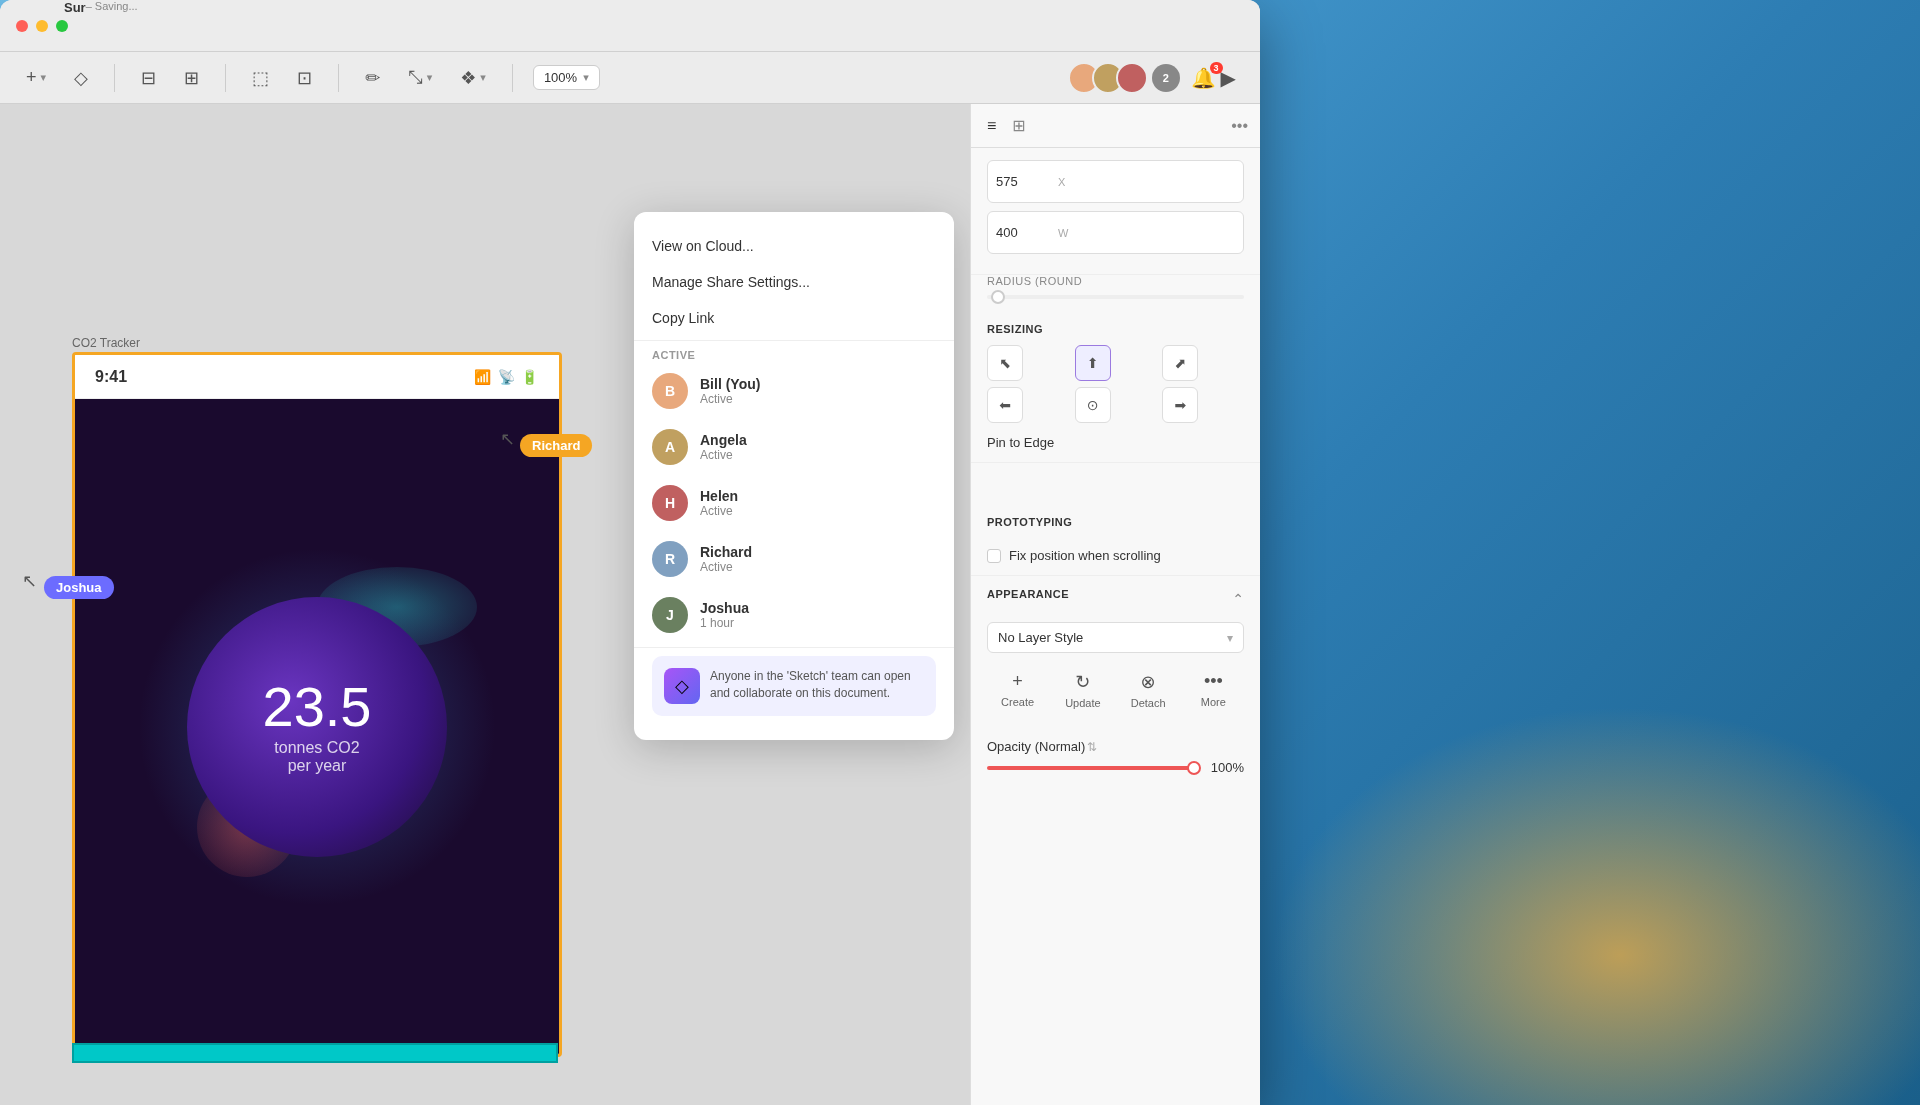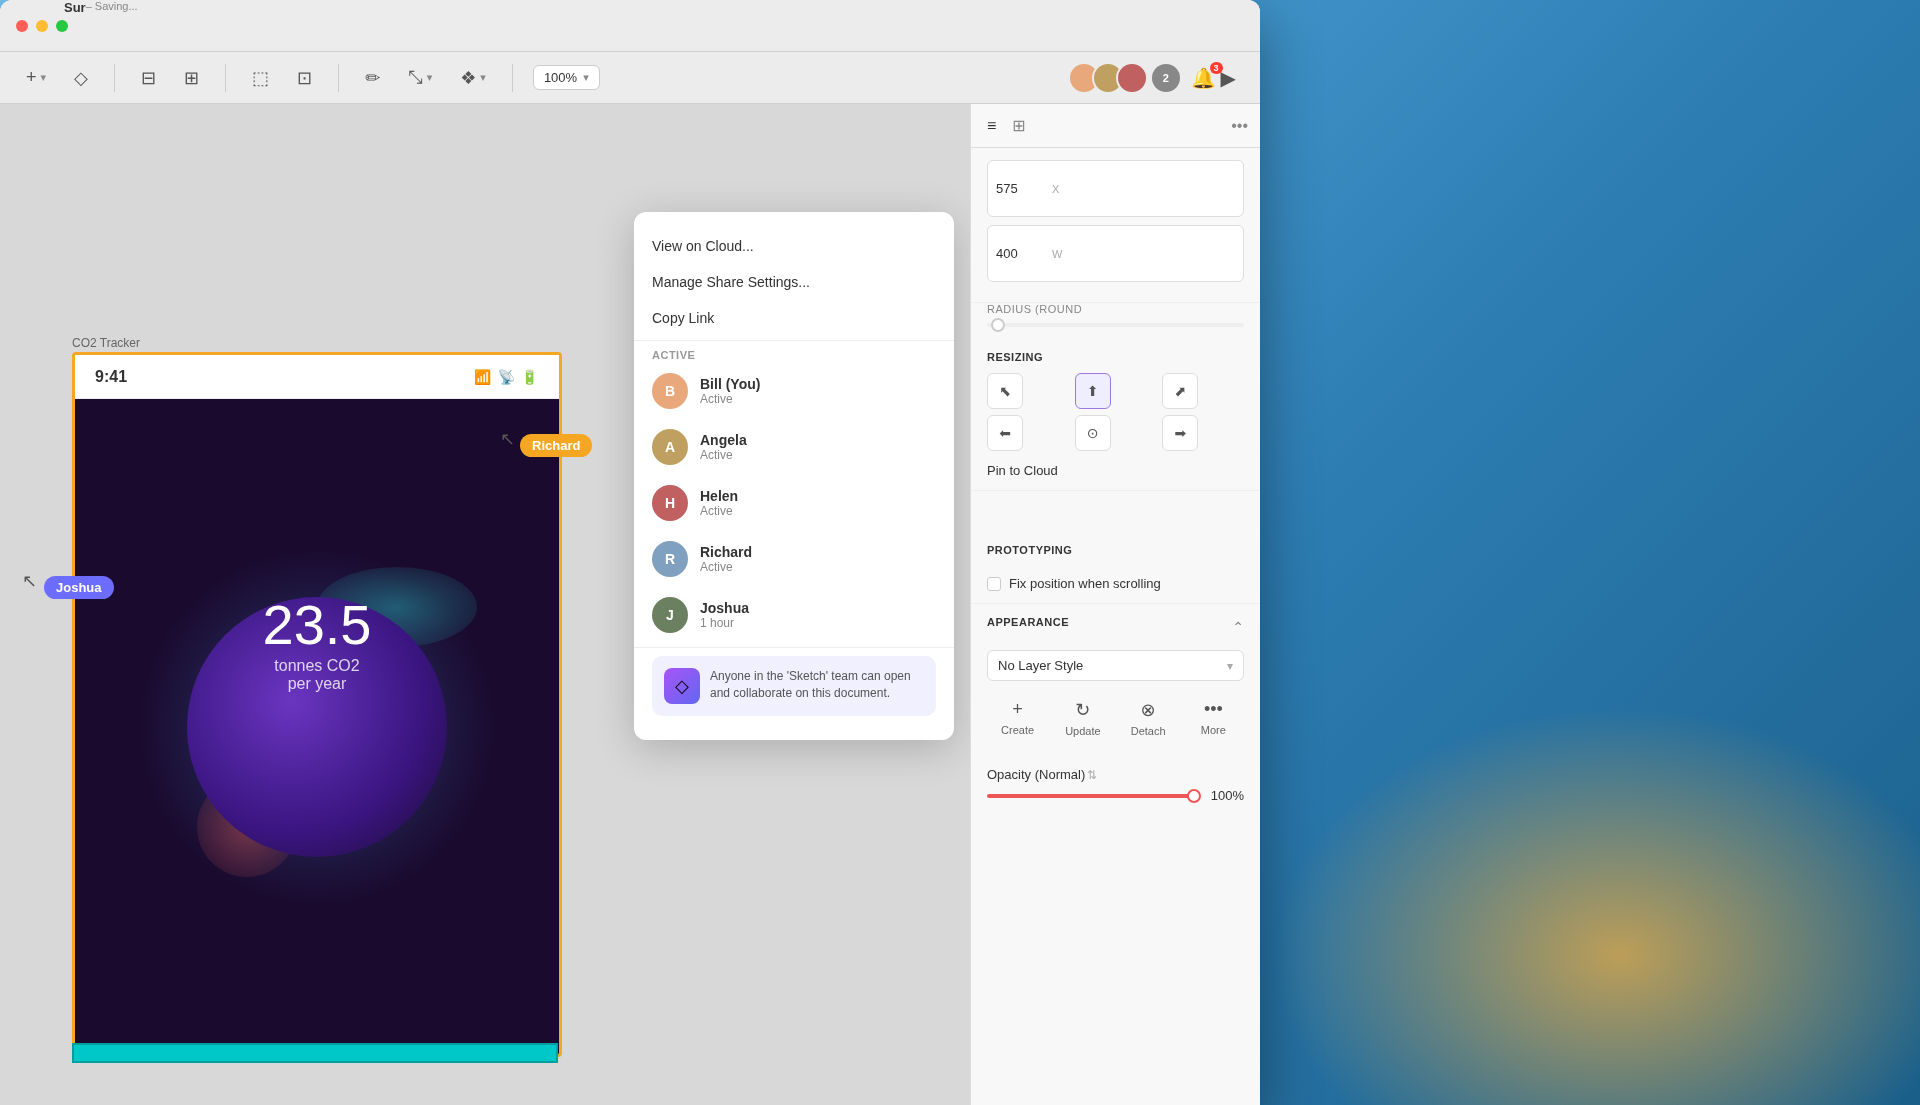--- a/index.html
+++ b/index.html
@@ -242,24 +242,24 @@
       align-items: center;
       gap: 8px;
       margin-bottom: 8px;
     }
     .rpanel-input {
       display: flex;
       align-items: center;
       background: white;
       border: 1px solid #ddd;
       border-radius: 6px;
-      padding: 20px 8px;
-      font-size: 13px;
-      color: #333;
-      gap: 6px;
+      padding: 13px 8px;
+      font-size: 13px;
+      color: #333;
+      gap: 12px;
     }
     .rpanel-input input {
       border: none;
       outline: none;
       font-size: 13px;
       color: #333;
       width: 50px;
       background: transparent;
     }
     .rpanel-input-label {
@@ -452,20 +452,21 @@
     .orb-inner {
       width: 260px;
       height: 260px;
       border-radius: 50%;
       background: radial-gradient(circle at 40% 40%, #6a35c0, #3a1580 60%, #1a0a2e);
       position: relative;
       z-index: 1;
       display: flex;
       flex-direction: column;
       align-items: center;
+      justify-content: center;
     }
     .orb-accent1 {
       position: absolute;
       width: 160px; height: 80px;
       background: radial-gradient(ellipse, rgba(40, 200, 200, 0.4), transparent);
       top: -20px; right: -20px;
       border-radius: 50%;
     }
     .orb-accent2 {
       position: absolute;
@@ -888,21 +889,21 @@
         <div class="section-title">RESIZING</div>
         <div class="resizing-grid">
           <div class="resize-btn">⬉</div>
           <div class="resize-btn active">⬆</div>
           <div class="resize-btn">⬈</div>
           <div class="resize-btn">⬅</div>
           <div class="resize-btn">⊙</div>
           <div class="resize-btn">➡</div>
         </div>
         <div class="pin-to-edge-section">
-          <div class="pin-to-edge-label">Pin to Cloud</div>
+          <div class="pin-to-edge-label">Pin to Edge</div>
         </div>
       </div>
 
       <div class="proto-section">
         <div class="proto-header">
           <span class="section-title">PROTOTYPING</span>
         </div>
         <div class="fix-position-row">
           <div class="checkbox"></div>
           <span class="fix-position-label">Fix position when scrolling</span>

